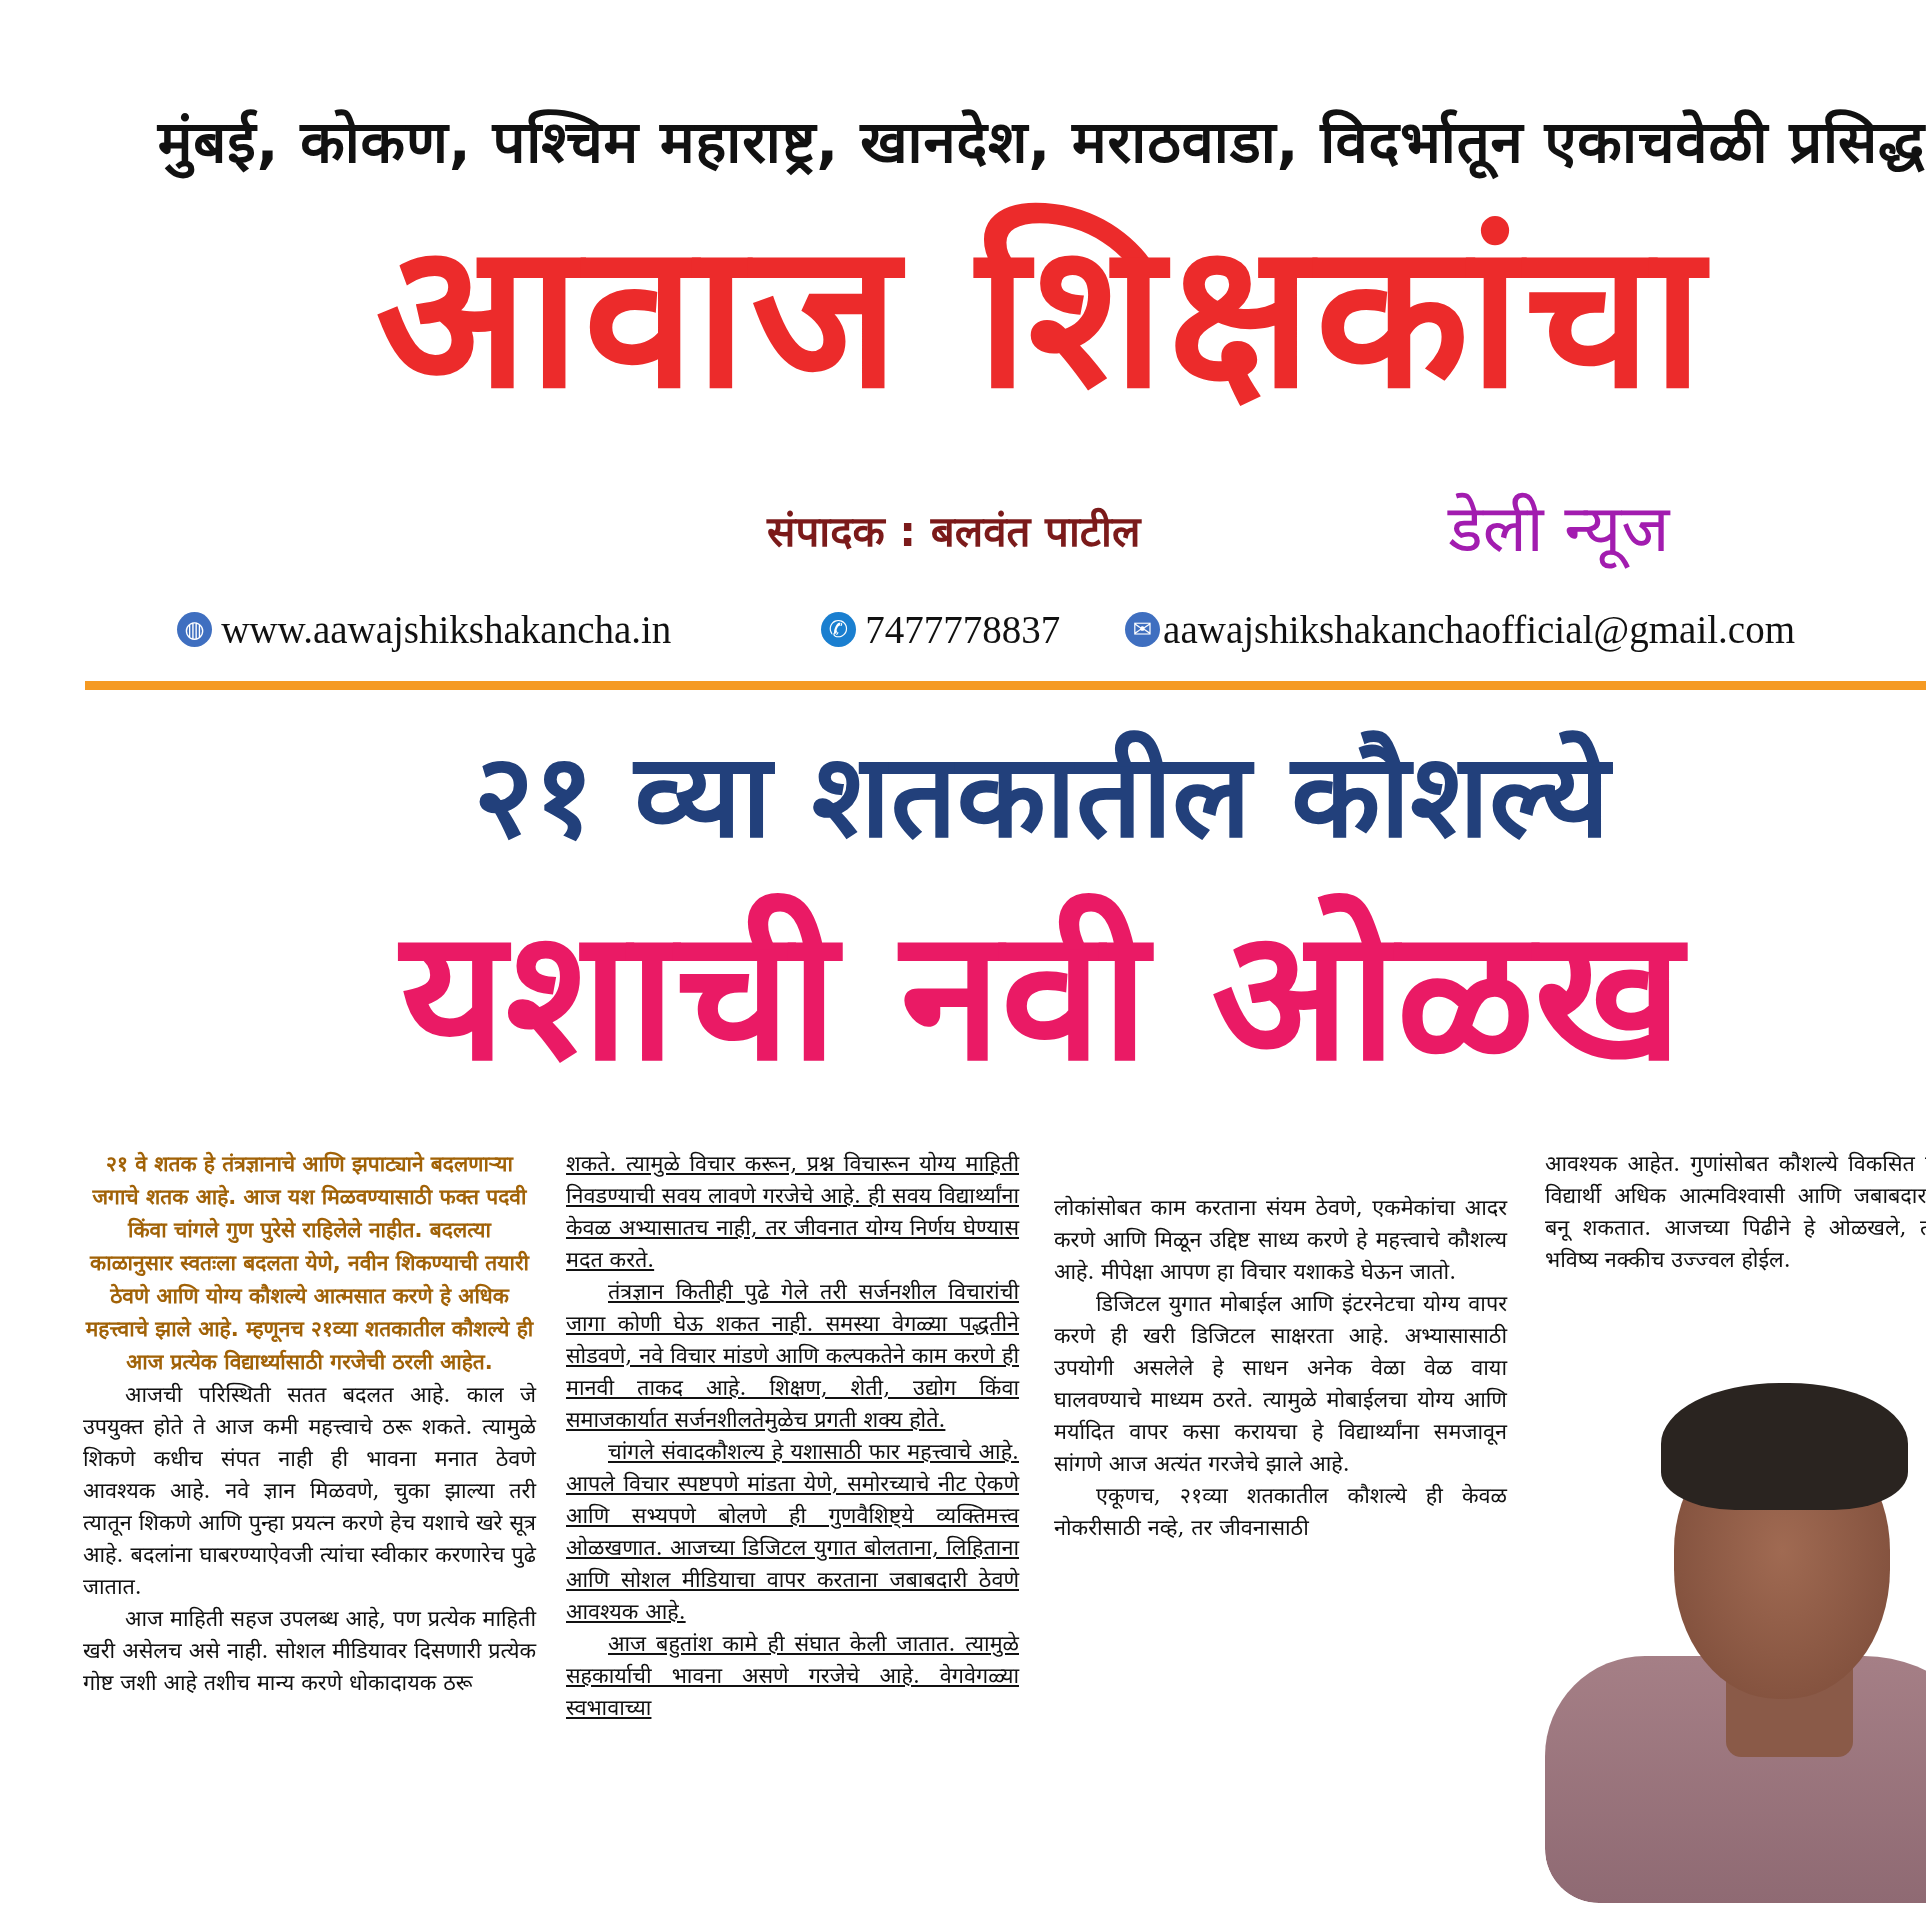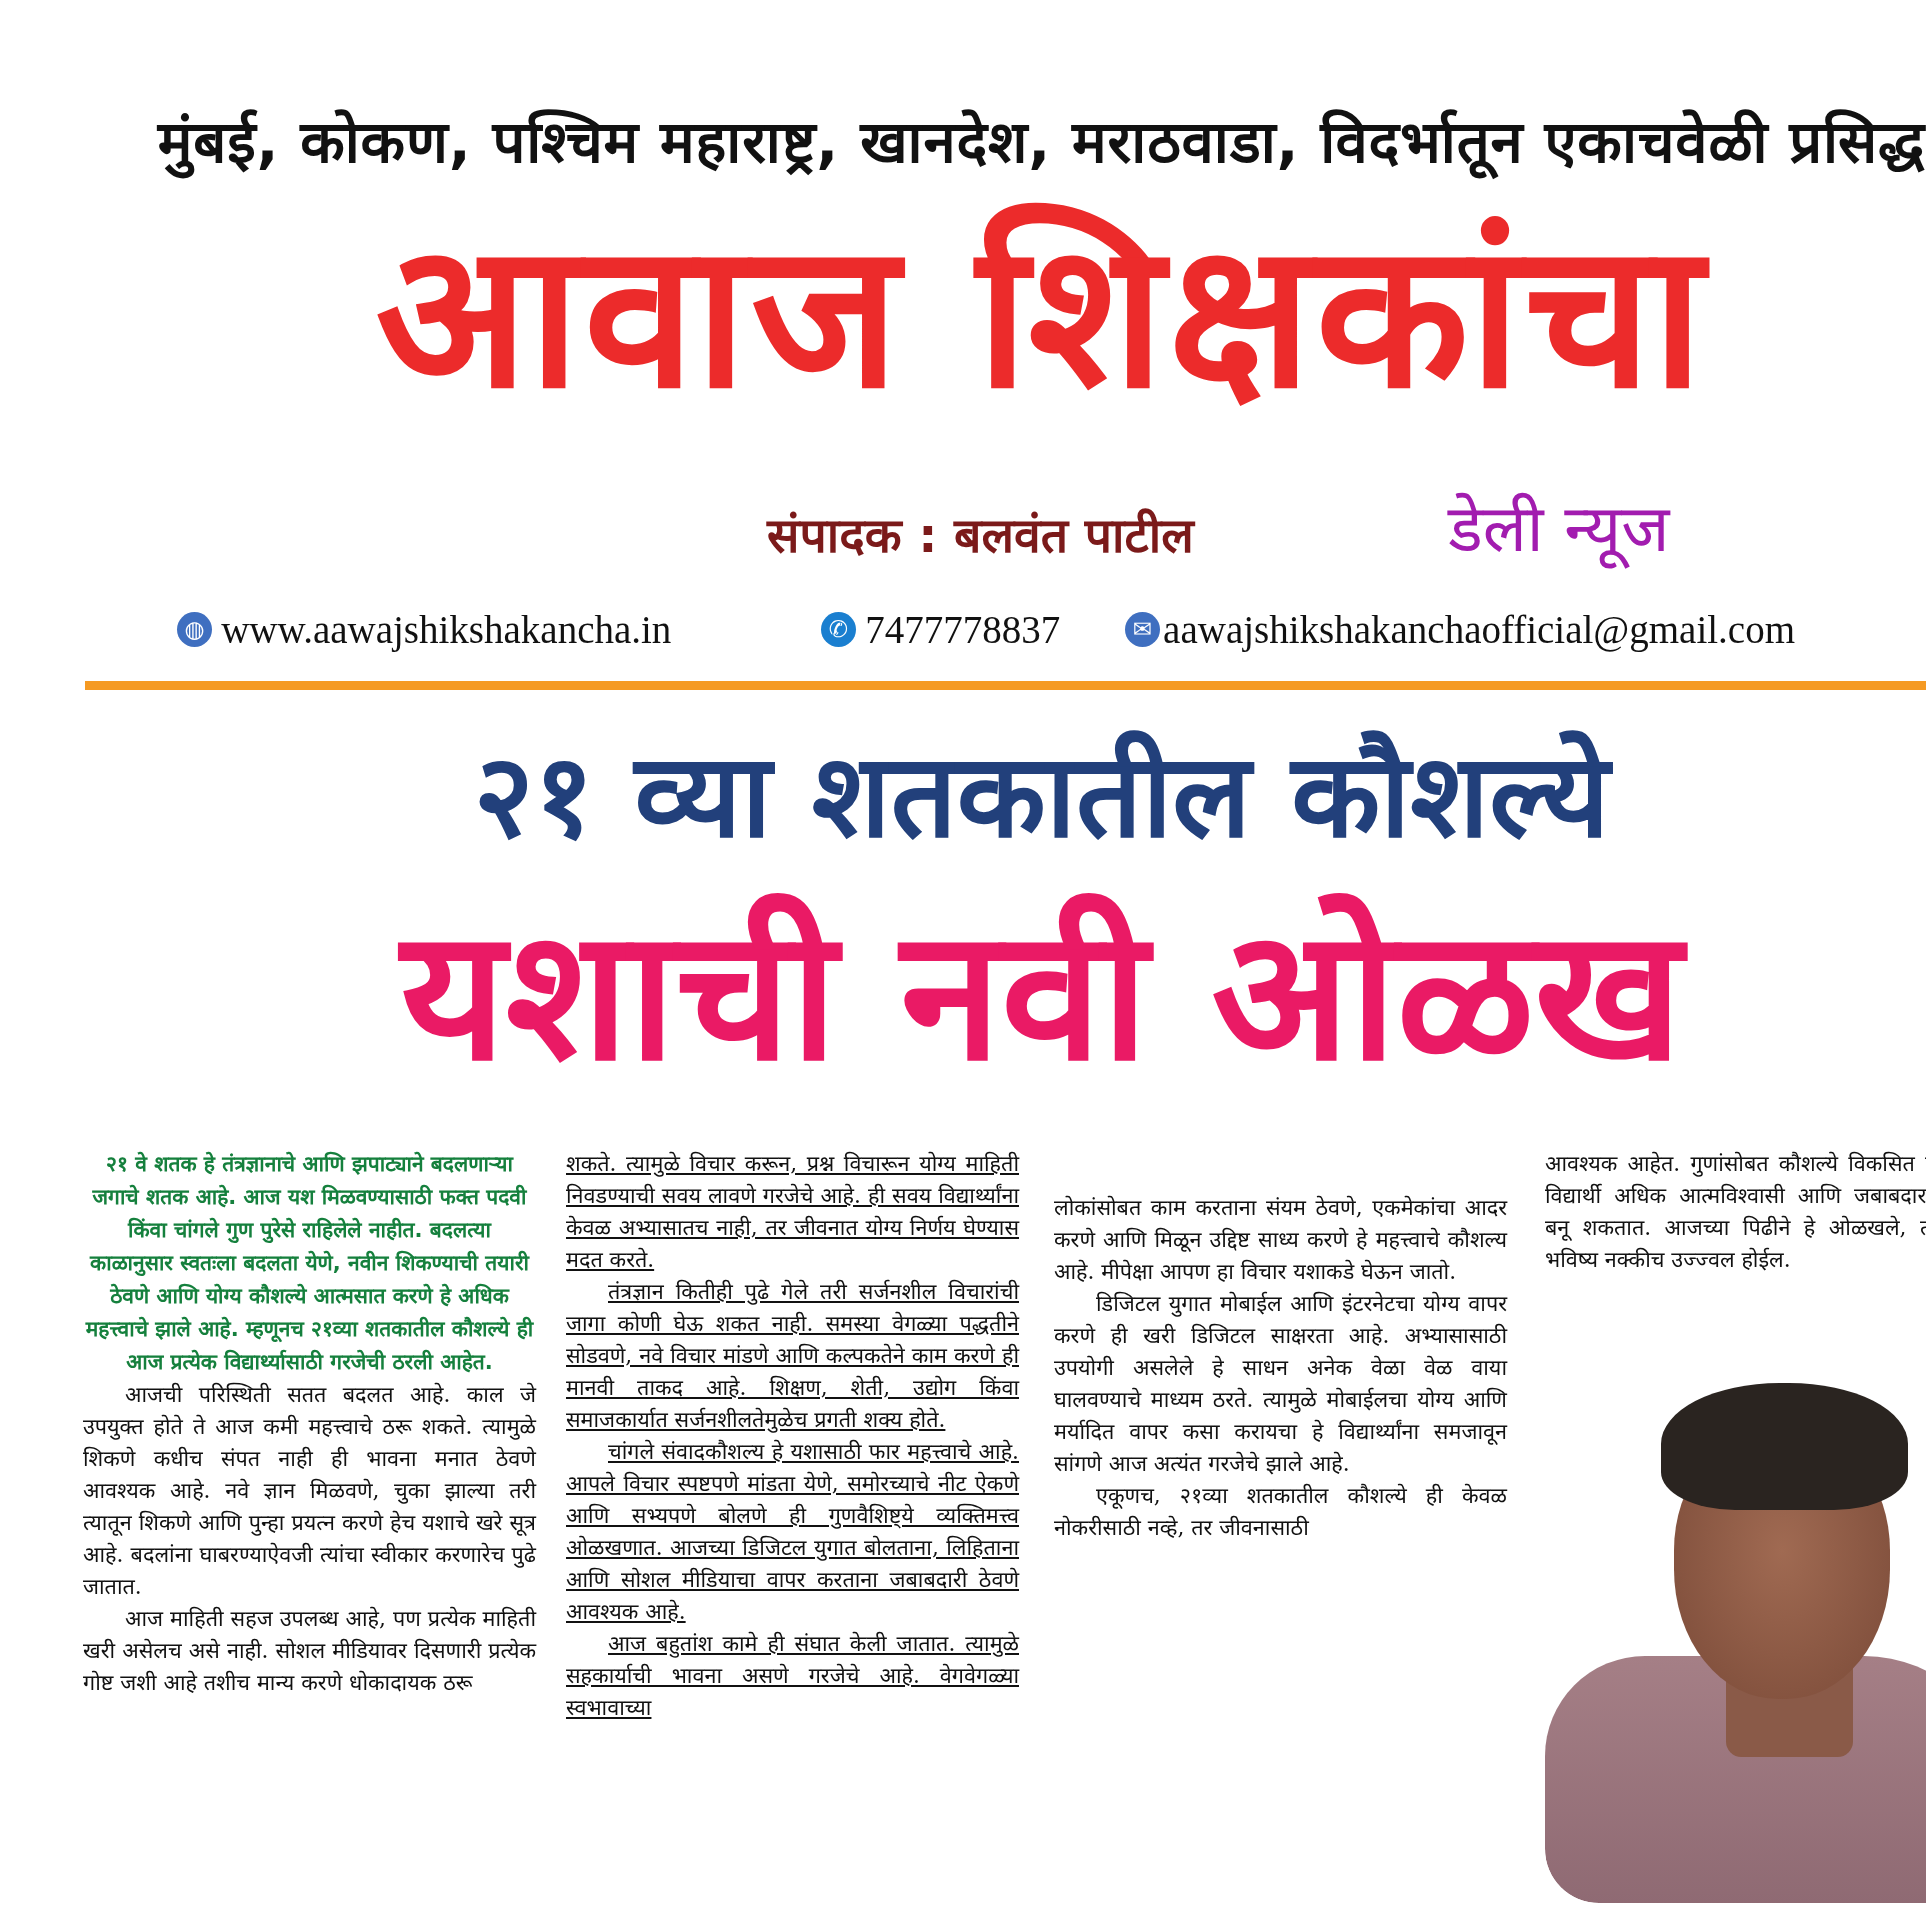--- a/index.html
+++ b/index.html
@@ -1,30 +1,30 @@
 <!DOCTYPE html>
 <html style="font-size:6.2px"><head>
 <meta charset="utf-8">
 <style>
   html,body{margin:0;padding:0;background:#ffffff;}
   body{width:2083px;height:2314px;position:relative;overflow:hidden;font-family:"DejaVu Sans",sans-serif;color:#111;}
   .abs{position:absolute;}
   .tagline{left:0;right:0;top:100px;text-align:center;font-size:58px;font-weight:bold;color:#111;letter-spacing:0.8px;white-space:nowrap;}
   .masthead{left:0;right:0;top:216px;text-align:center;font-size:200px;font-weight:bold;color:#ec2b2b;line-height:1;white-space:nowrap;letter-spacing:3.9px;}
-  .editor{left:767px;top:501px;font-size:48px;font-weight:bold;color:#7b1a1a;white-space:nowrap;}
+  .editor{left:767px;top:501px;font-size:42px;font-weight:bold;color:#7b1a1a;white-space:nowrap;}
   .daily{left:1448px;top:482px;font-size:65px;color:#a21caf;white-space:nowrap;}
   .contact{top:607px;font-family:"Liberation Serif",serif;font-size:39px;color:#111;white-space:nowrap;display:flex;align-items:center;gap:9.2px;}
   .cicon{width:35px;height:35px;border-radius:50%;background:#3f6fc0;color:#fff;display:flex;align-items:center;justify-content:center;font-size:23px;flex:0 0 auto;}
   .orange-rule{left:85px;width:1915px;top:681px;height:8.5px;background:#f59a23;}
   .headline1{left:0;right:0;top:732px;text-align:center;font-size:116px;font-weight:bold;color:#22407b;line-height:1.1;white-space:nowrap;}
   .headline2{left:0;right:0;top:901px;text-align:center;font-size:181px;font-weight:bold;color:#ea1a65;line-height:1.05;white-space:nowrap;}
   .col{top:1148px;width:453px;font-family:"DejaVu Serif",serif;font-size:21.6px;line-height:32px;text-align:justify;color:#111;}
   .col p{margin:0;text-indent:0;}
   .col p.ind{text-indent:42px;}
-  .lead{color:#15803d;font-family:"DejaVu Sans",sans-serif;font-weight:bold;text-align:center;font-size:21px;line-height:33px;margin:0 0 3.1px 0;}
+  .lead{color:#a16207;font-family:"DejaVu Sans",sans-serif;font-weight:bold;text-align:center;font-size:21px;line-height:33px;margin:0 0 3.1px 0;}
   .photo{left:1545px;top:1371px;width:458px;height:532px;border-radius:0 0 54px 54px;overflow:hidden;background:#ffffff;}
   .photo .shirt{position:absolute;left:0;right:0;bottom:0;height:247px;background:linear-gradient(180deg,#a57f86,#8f6a73);border-radius:100px 139px 54px 54px;}
   .photo .neck{position:absolute;left:181px;top:270px;width:127px;height:116px;background:#8a5a48;border-radius:15.4px;}
   .photo .face{position:absolute;left:129px;top:58px;width:216px;height:270px;background:radial-gradient(ellipse at 50% 45%,#a06a52,#7a4a38);border-radius:45% 45% 48% 48%;}
   .photo .hair{position:absolute;left:116px;top:11.6px;width:247px;height:127px;background:#2a2420;border-radius:48% 48% 30% 30%;}
 </style>
 </head>
 <body>
 
 <div class="abs tagline">मुंबई, कोकण, पश्चिम महाराष्ट्र, खानदेश, मराठवाडा, विदर्भातून एकाचवेळी प्रसिद्ध</div>

